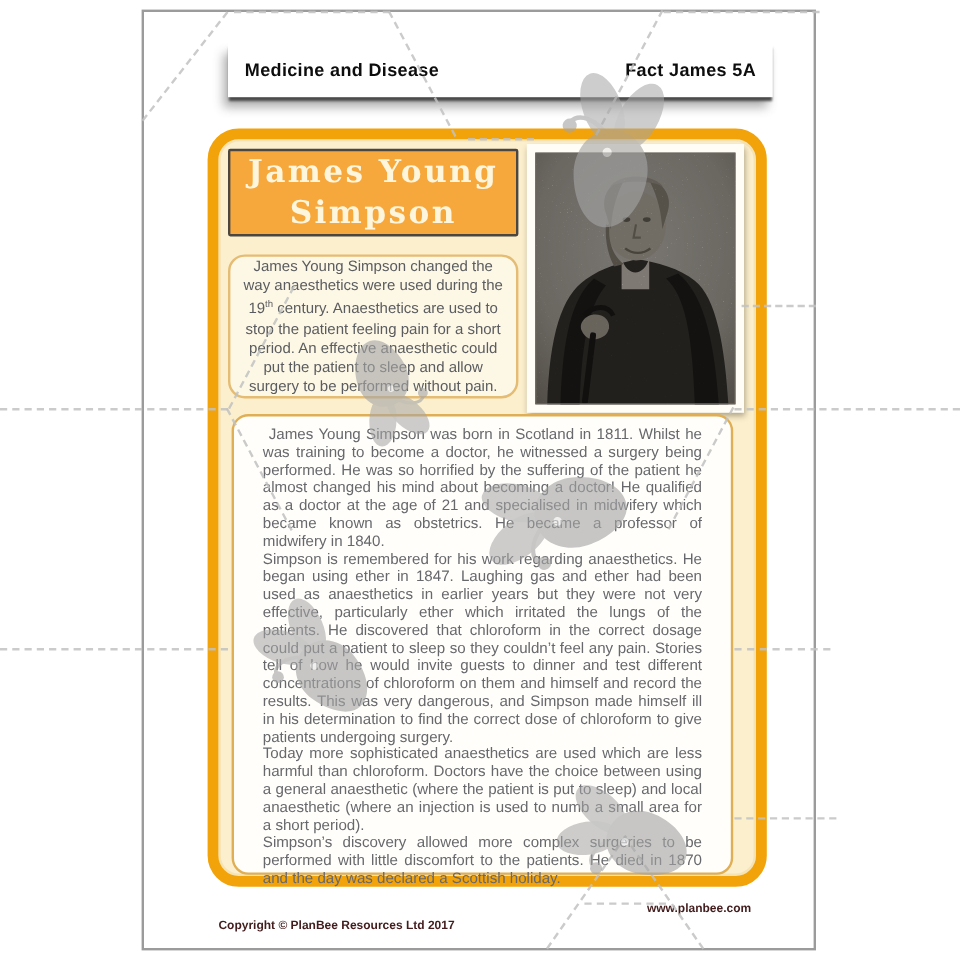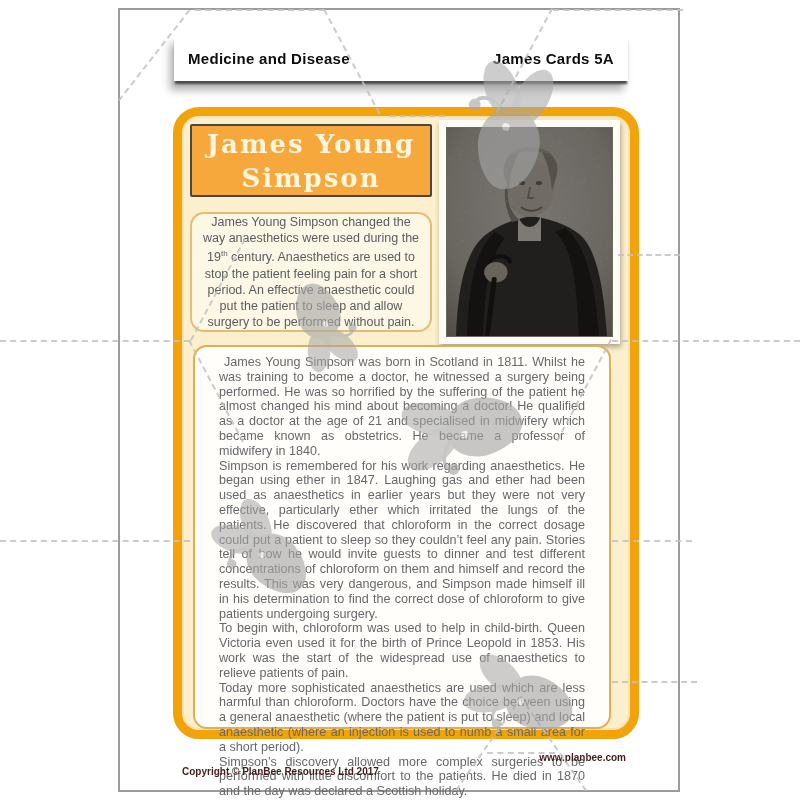--- a/index.html
+++ b/index.html
@@ -4,21 +4,21 @@
 <style>
   html,body{margin:0;padding:0;background:#ffffff;}
   .canvas{position:relative;width:800px;height:800px;background:#ffffff;overflow:hidden;
           font-family:"Liberation Sans", sans-serif;}
 
   
   .page{position:absolute;left:118px;top:8px;width:562px;height:784px;
         background:#ffffff;border:2px solid #9b9b9b;box-sizing:border-box;}
 
   
-  .header-band{position:absolute;left:54px;top:25px;width:454px;height:46px;
+  .header-band{position:absolute;left:70px;top:25px;width:454px;height:46px;
         background:#ffffff;display:flex;align-items:center;justify-content:space-between;
         padding:0 14px;box-sizing:border-box;
         box-shadow:0 4px 2px -1px #4a4a4a, -4px 9px 8px rgba(80,80,80,.45);}
   .header-band span{font-size:15px;font-weight:800;color:#0d0d0d;letter-spacing:.3px;}
 
   
   .fact-card{position:absolute;left:53px;top:97px;width:466px;height:632px;box-sizing:border-box;
         border:9px solid #f2a30a;border-radius:26px;background:#fbefcd;
         box-shadow:inset 0 0 0 2px #f6e3b4;}
   .card-inner{position:relative;width:100%;height:100%;}
@@ -69,21 +69,21 @@
         <circle cx="7" cy="39" r="4"></circle>
         <circle cx="30" cy="51" r="2.6" fill="#e7e7e7"></circle>
       </g>
     </defs>
   </svg>
 
   <div class="page">
 
     <div class="header-band">
       <span>Medicine and Disease</span>
-      <span>James Cards 5A</span>
+      <span>Fact James 5A</span>
     </div>
 
     <div class="fact-card">
       <div class="card-inner">
 
         <div class="title-box">
           <h1>James Young Simpson</h1>
         </div>
 
         <div class="photo-frame">
@@ -126,21 +126,20 @@
           </svg>
         </div>
 
         <div class="intro-box">
           <span>James Young Simpson changed the way anaesthetics were used during the 19</span><sup>th</sup><span> century. Anaesthetics are used to stop the patient feeling pain for a short period. An effective anaesthetic could put the patient to sleep and allow surgery to be performed without pain.</span>
         </div>
 
         <div class="body-box">
           <p>James Young Simpson was born in Scotland in 1811. Whilst he was training to become a doctor, he witnessed a surgery being performed. He was so horrified by the suffering of the patient he almost changed his mind about becoming a doctor! He qualified as a doctor at the age of 21 and specialised in midwifery which became known as obstetrics. He became a professor of midwifery in 1840.</p>
           <p>Simpson is remembered for his work regarding anaesthetics. He began using ether in 1847. Laughing gas and ether had been used as anaesthetics in earlier years but they were not very effective, particularly ether which irritated the lungs of the patients. He discovered that chloroform in the correct dosage could put a patient to sleep so they couldn’t feel any pain. Stories tell of how he would invite guests to dinner and test different concentrations of chloroform on them and himself and record the results. This was very dangerous, and Simpson made himself ill in his determination to find the correct dose of chloroform to give patients undergoing surgery.</p>
-          <p>To begin with, chloroform was used to help in child-birth. Queen Victoria even used it for the birth of Prince Leopold in 1853. His work was the start of the widespread use of anaesthetics to relieve patients of pain.</p>
           <p>Today more sophisticated anaesthetics are used which are less harmful than chloroform. Doctors have the choice between using a general anaesthetic (where the patient is put to sleep) and local anaesthetic (where an injection is used to numb a small area for a short period).</p>
           <p>Simpson’s discovery allowed more complex surgeries to be performed with little discomfort to the patients. He died in 1870 and the day was declared a Scottish holiday.</p>
         </div>
 
       </div>
     </div>
 
     <div class="footer-left">Copyright © PlanBee Resources Ltd 2017</div>
     <div class="footer-right">www.planbee.com</div>
   </div>

